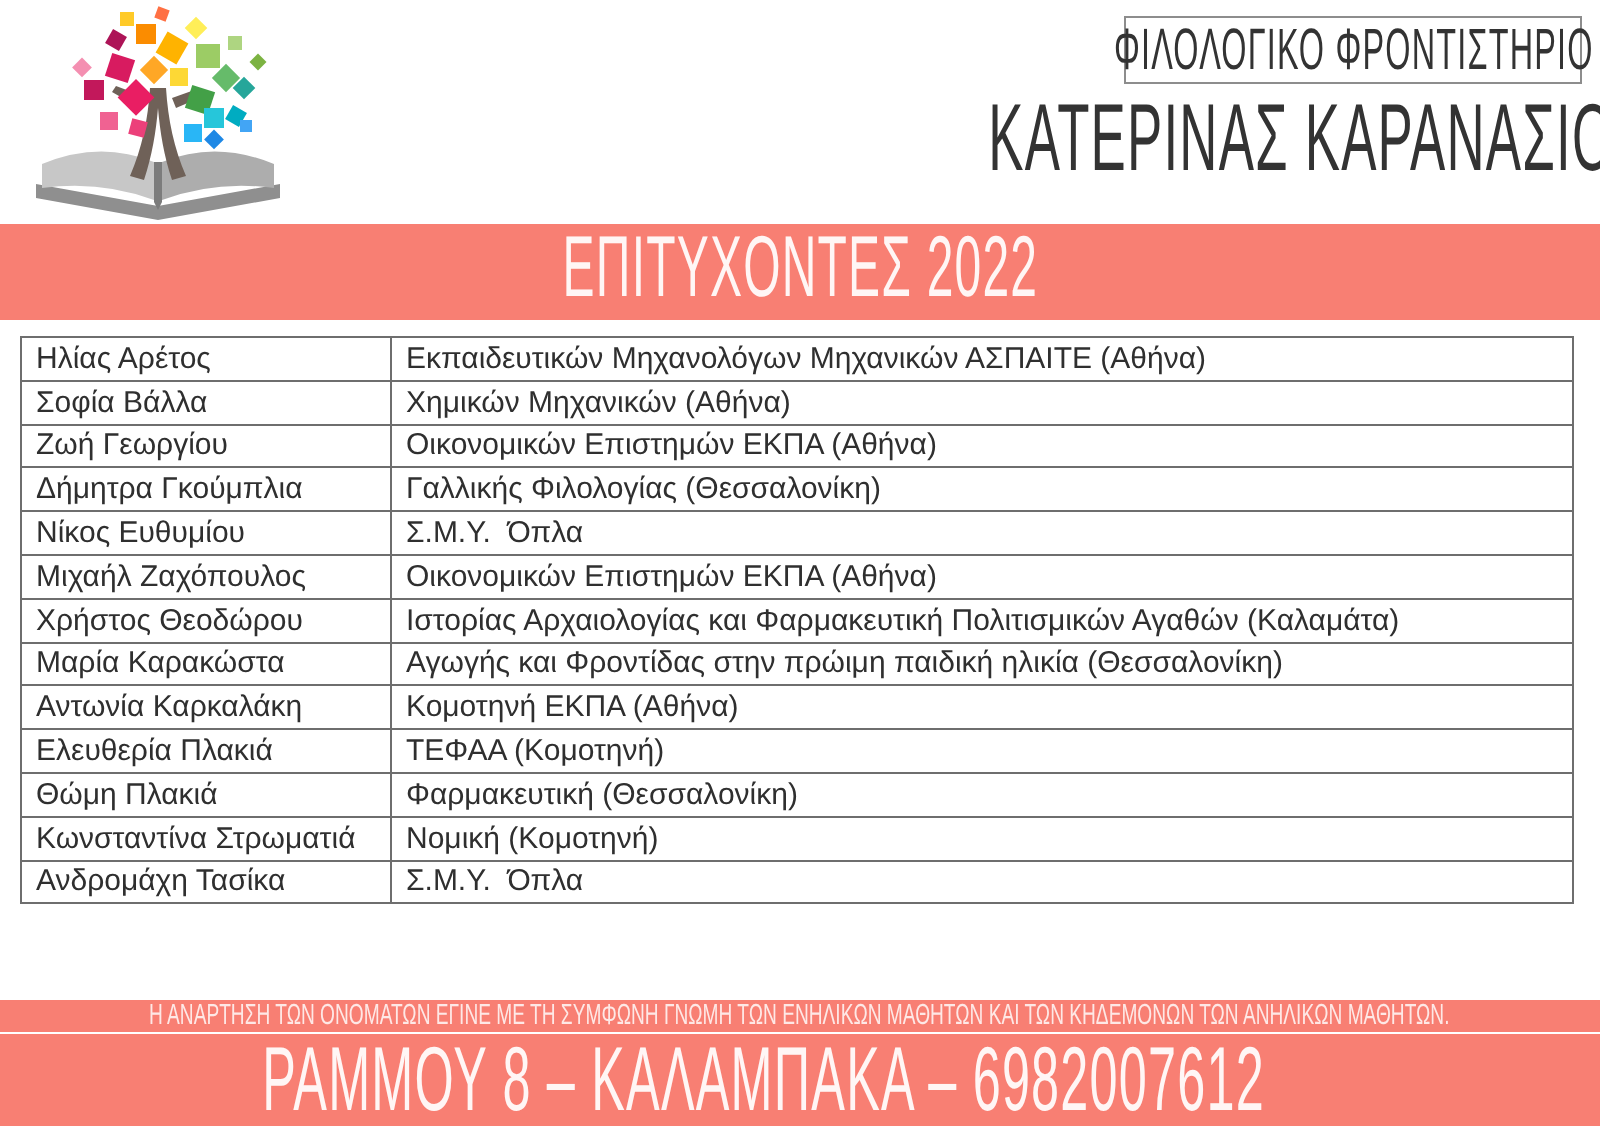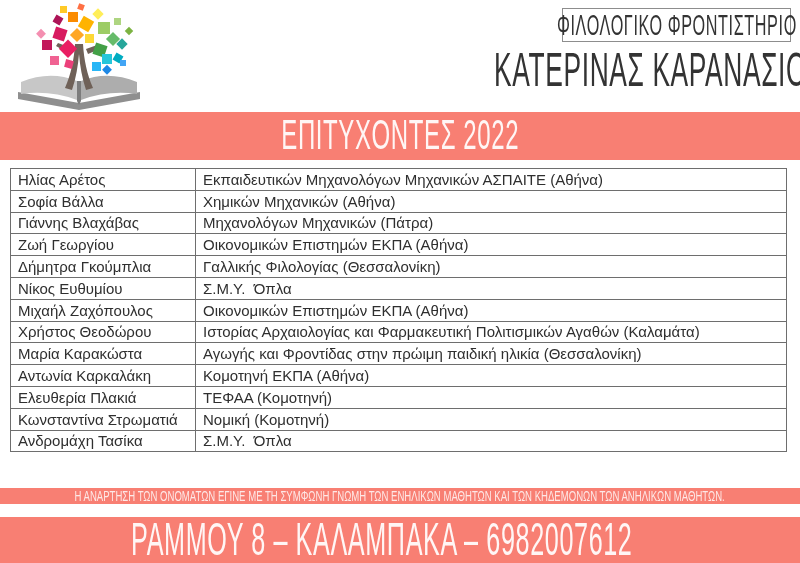--- a/index.html
+++ b/index.html
@@ -31,21 +31,21 @@
     display:inline-block;white-space:pre;color:#333;font-weight:400;
     transform:scale(0.60,1.08);transform-origin:center;letter-spacing:1px;
   }
   
   .banner{
     position:absolute;left:0;top:112px;width:800px;height:48px;
     background:var(--accent);display:flex;justify-content:center;
   }
   .banner .disp{font-size:40px;color:var(--banner-text);}
   .disclaimer-strip{
-    position:absolute;left:0;top:488px;width:800px;height:16px;
+    position:absolute;left:0;top:500px;width:800px;height:16px;
     background:var(--accent);display:flex;align-items:center;justify-content:center;
   }
   .disclaimer-strip .disp{
     font-size:14.5px;color:rgba(255,255,255,0.82);transform:scale(0.66,1.0);letter-spacing:0;
   }
   .footer-banner{
     position:absolute;left:0;top:517px;width:800px;height:46px;
     background:var(--accent);display:flex;align-items:center;justify-content:flex-end;
   }
   .footer-banner .disp{font-size:42px;color:var(--banner-text);}
@@ -123,24 +123,20 @@
     <tr>
       <td class="col-name">Ηλίας Αρέτος</td>
       <td class="col-program">Εκπαιδευτικών Μηχανολόγων Μηχανικών ΑΣΠΑΙΤΕ (Αθήνα)</td>
     </tr>
 
     <tr>
       <td class="col-name">Σοφία Βάλλα</td>
       <td class="col-program">Χημικών Μηχανικών (Αθήνα)</td>
     </tr>
 
-    <tr>
-      <td class="col-name">Γιάννης Βλαχάβας</td>
-      <td class="col-program">Μηχανολόγων Μηχανικών (Πάτρα)</td>
-    </tr>
 
     <tr>
       <td class="col-name">Ζωή Γεωργίου</td>
       <td class="col-program">Οικονομικών Επιστημών ΕΚΠΑ (Αθήνα)</td>
     </tr>
 
     <tr>
       <td class="col-name">Δήμητρα Γκούμπλια</td>
       <td class="col-program">Γαλλικής Φιλολογίας (Θεσσαλονίκη)</td>
     </tr>
@@ -168,20 +164,24 @@
     <tr>
       <td class="col-name">Αντωνία Καρκαλάκη</td>
       <td class="col-program">Κομοτηνή ΕΚΠΑ (Αθήνα)</td>
     </tr>
 
     <tr>
       <td class="col-name">Ελευθερία Πλακιά</td>
       <td class="col-program">ΤΕΦΑΑ (Κομοτηνή)</td>
     </tr>
 
+    <tr>
+      <td class="col-name">Θώμη Πλακιά</td>
+      <td class="col-program">Φαρμακευτική (Θεσσαλονίκη)</td>
+    </tr>
 
     <tr>
       <td class="col-name">Κωνσταντίνα Στρωματιά</td>
       <td class="col-program">Νομική (Κομοτηνή)</td>
     </tr>
 
     <tr>
       <td class="col-name">Ανδρομάχη Τασίκα</td>
       <td class="col-program">Σ.Μ.Υ.  Όπλα</td>
     </tr>

